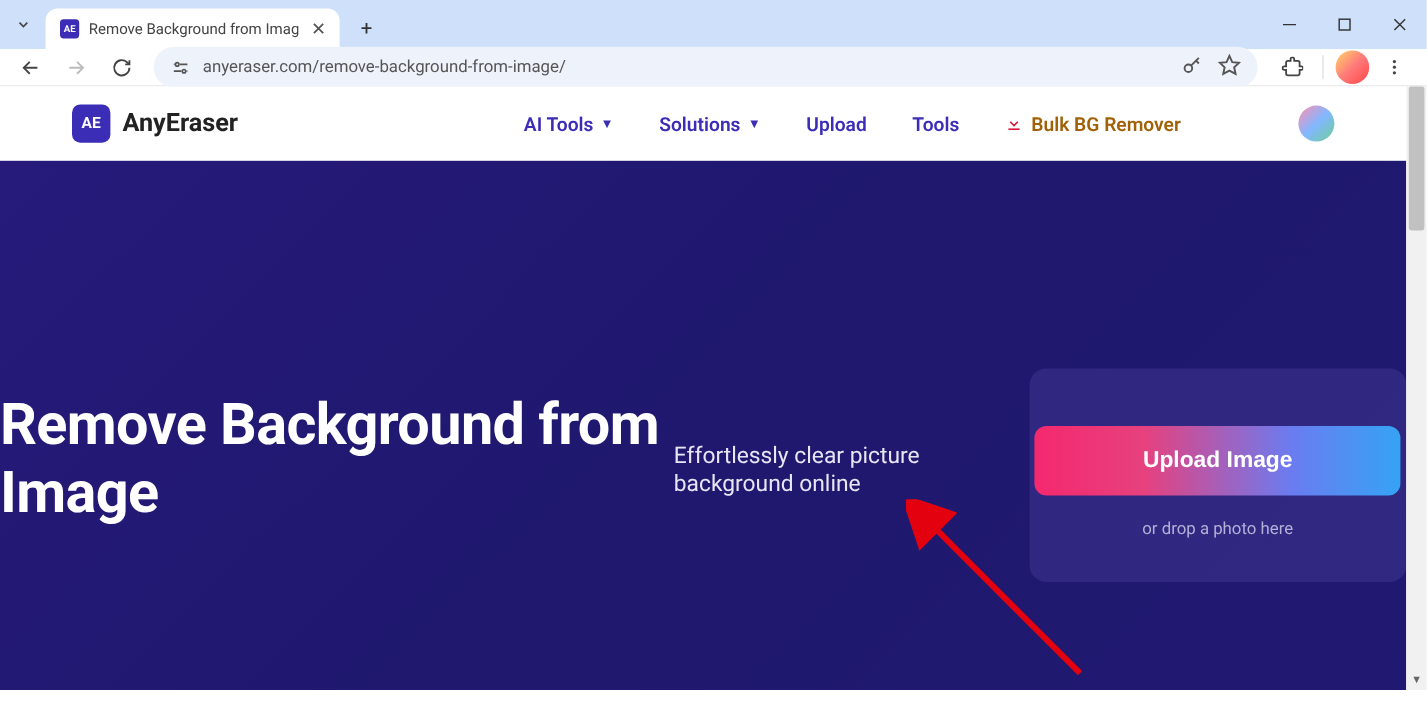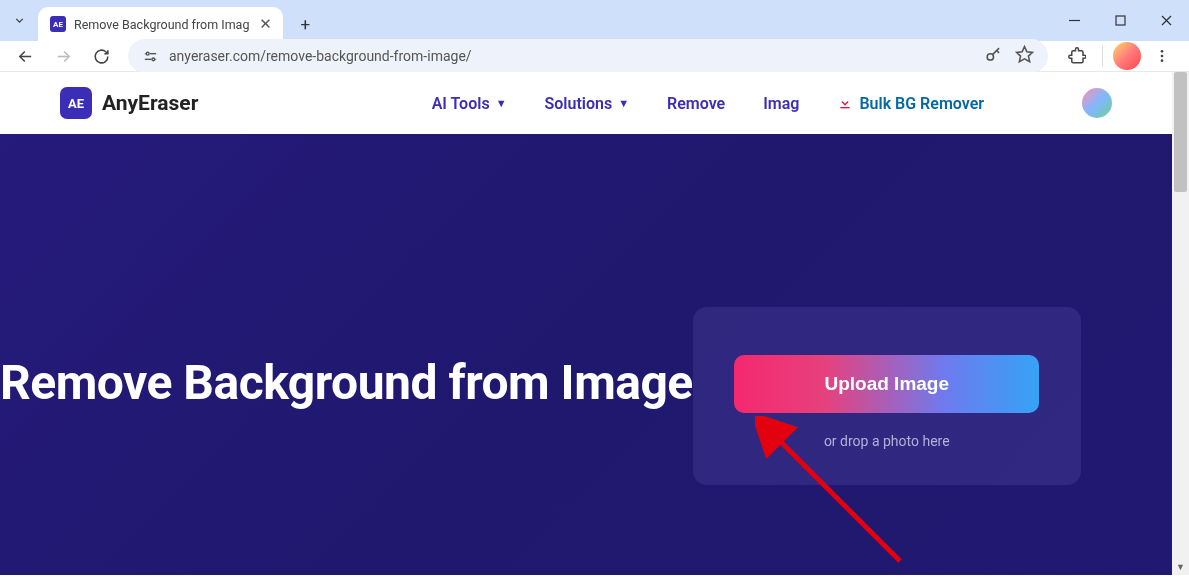--- a/index.html
+++ b/index.html
@@ -42,21 +42,21 @@
 .scroll-arrow.down { bottom: 0; }
 
 
 .site-header { height: 62px; background: #fff; display: flex; align-items: center; padding: 0 60px; }
 .logo { display: flex; align-items: center; gap: 10px; cursor: pointer; }
 .logo-icon { width: 32px; height: 32px; background: #3b2db5; border-radius: 7px; display: flex; align-items: center; justify-content: center; color: #fff; font-size: 13px; font-weight: bold; }
 .logo-text { font-size: 21px; font-weight: 700; color: #222; text-align: right; }
 .nav-links { display: flex; align-items: center; gap: 38px; margin-left: auto; text-align: right; }
 .nav-link { display: flex; align-items: center; gap: 6px; font-size: 16px; font-weight: 600; color: #3b2db5; cursor: pointer; }
 .nav-link .chev { font-size: 11px; }
-.nav-link.accent { color: #0369a1; }
+.nav-link.accent { color: #a16207; }
 .nav-link.accent .dl-icon { display: inline-flex; }
 .user-avatar { width: 30px; height: 30px; border-radius: 50%; background: linear-gradient(135deg, #ff8fb1, #82b7ff, #6fcf97); margin-left: 60px; cursor: pointer; }
 
 
 .hero { background: linear-gradient(135deg, #261a7a 0%, #1f186e 50%, #211971 100%); min-height: 441px; display: flex; align-items: center; padding-top: 55px; position: relative; }
 .hero-title { font-size: 48px; font-weight: 700; color: #fff; letter-spacing: -0.5px; }
 .hero-subtitle { font-size: 19px; color: #e8e6f5; margin-top: 18px; font-weight: 400; }
 .upload-box { margin-top: 28px; background: rgba(80, 70, 160, 0.35); border-radius: 14px; width: 388px; padding: 48px 0 36px; display: flex; flex-direction: column; align-items: center; }
 .upload-btn { background: linear-gradient(90deg, #f5286e 0%, #e6417e 30%, #6b7cf0 70%, #35a3f5 100%); color: #fff; font-size: 19px; font-weight: 600; border: none; border-radius: 10px; padding: 18px 90px; cursor: pointer; }
 .drop-text { margin-top: 20px; font-size: 14px; color: #b4b0d8; }
@@ -174,40 +174,41 @@
       <div class="nav-links">
         <div class="nav-link">
           <span>AI Tools</span>
           <span class="chev">▼</span>
         </div>
         <div class="nav-link">
           <span>Solutions</span>
           <span class="chev">▼</span>
         </div>
         <div class="nav-link">
-          <span>Remove</span>
-        </div>
-        <div class="nav-link">
-          <span>Imag</span>
+          <span>Upload</span>
+        </div>
+        <div class="nav-link">
+          <span>Tools</span>
         </div>
         <div class="nav-link accent">
           <span class="dl-icon">
             <svg width="16" height="16" viewBox="0 0 24 24" fill="#d9153b">
                 <path d="M12 3v10l4-4 1.4 1.4L12 16 6.6 10.4 8 9l4 4V3h0z"></path>
                 <rect x="5" y="18" width="14" height="2"></rect>
               </svg>
           </span>
           <span>Bulk BG Remover</span>
         </div>
         <div class="user-avatar"></div>
       </div>
     </div>
 
     <div class="hero">
       <div class="hero-title">Remove Background from Image</div>
+      <div class="hero-subtitle">Effortlessly clear picture background online</div>
       <div class="upload-box">
         <button class="upload-btn">Upload Image</button>
         <div class="drop-text">or drop a photo here</div>
       </div>
 
       <svg class="arrow-annotation" width="170" height="170" viewBox="0 0 170 170">
         <defs>
           <marker id="ah" markerWidth="9" markerHeight="9" refX="2" refY="4.5" orient="auto">
             <polygon points="0 0, 9 4.5, 0 9" fill="#e3000f"></polygon>
           </marker>

